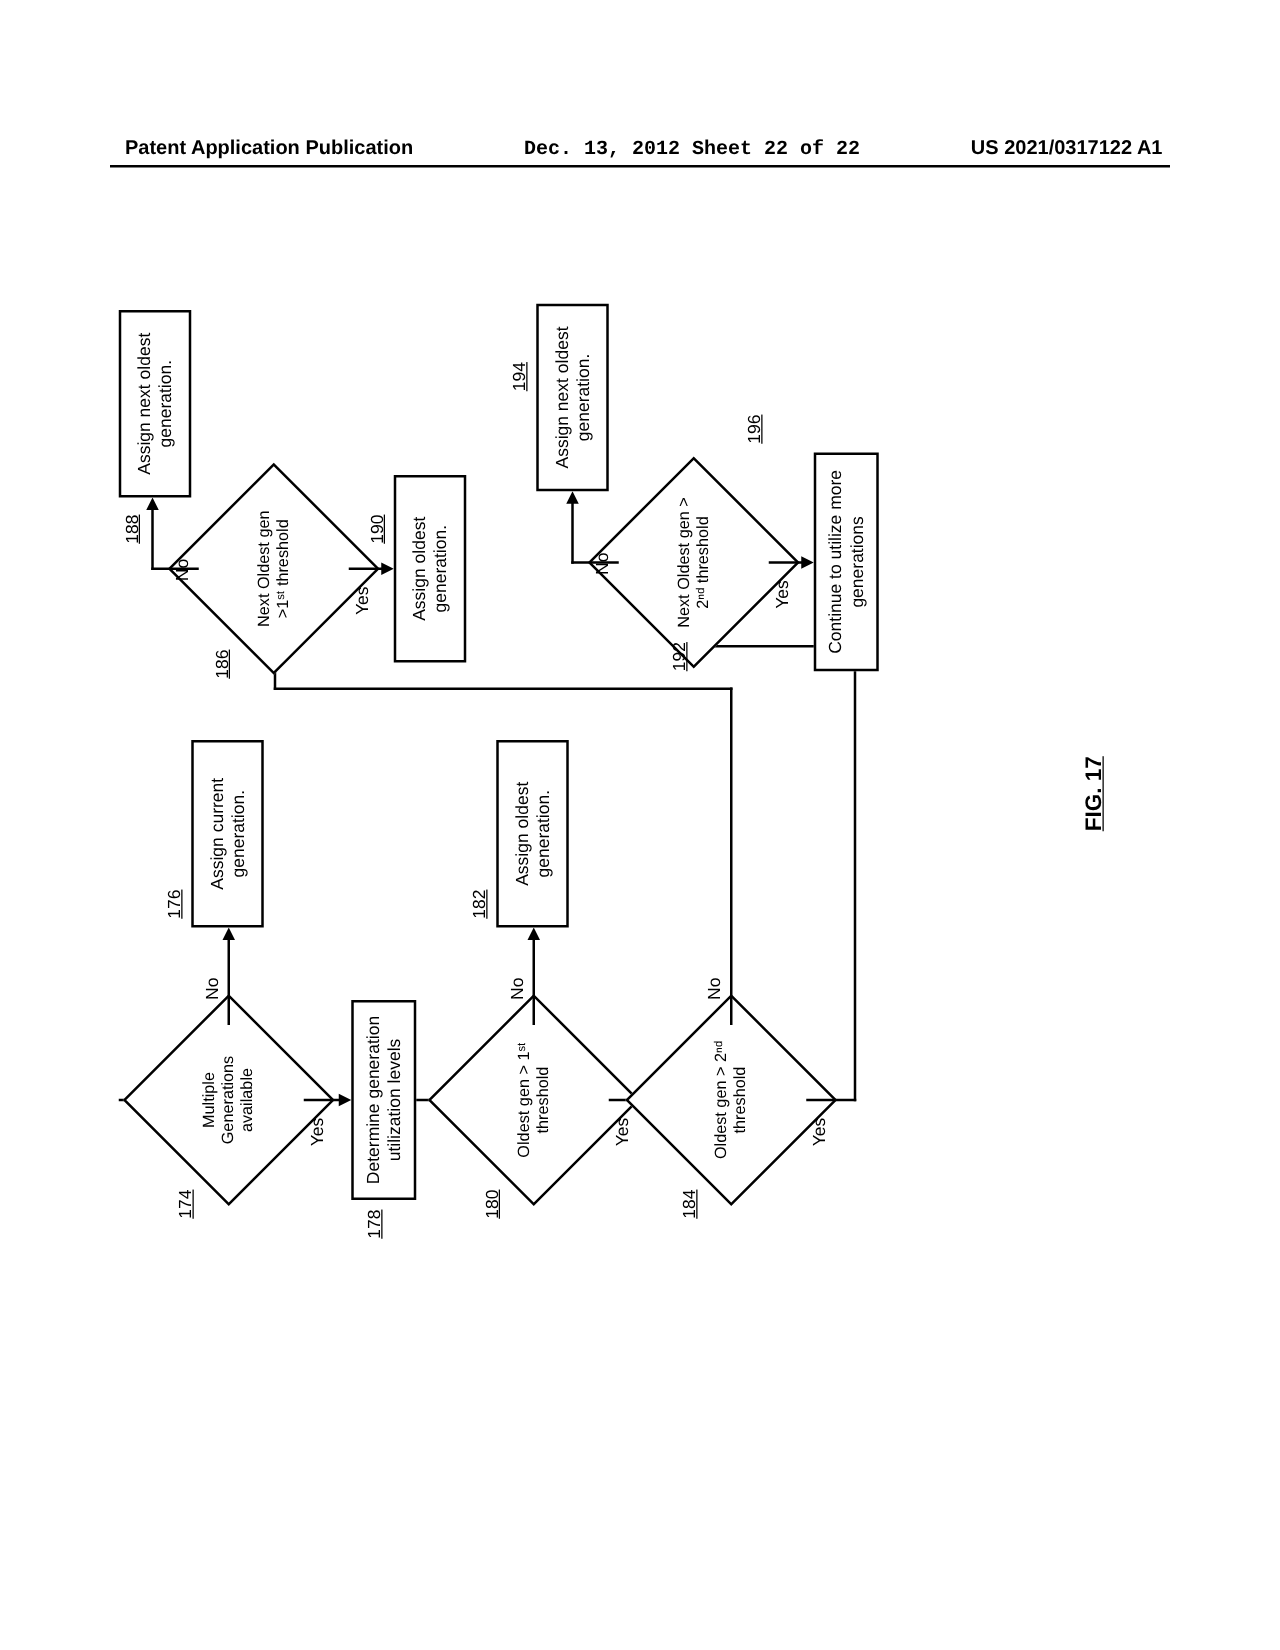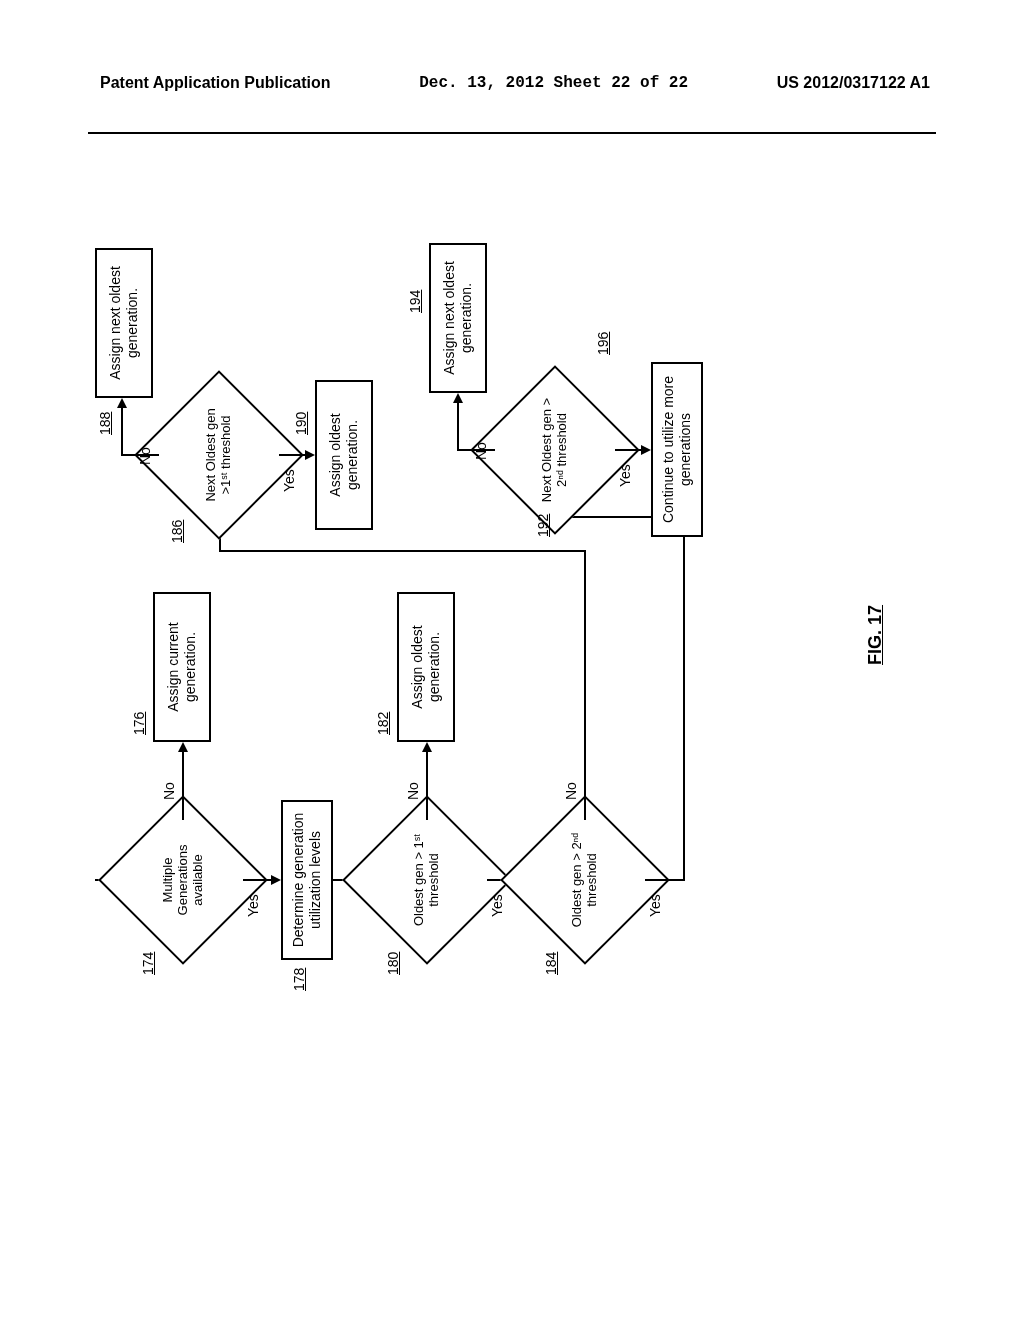--- a/index.html
+++ b/index.html
@@ -10,21 +10,21 @@
   body {
     width: 1024px;
     height: 1320px;
     font-family: Arial, sans-serif;
     background: #fff;
     position: relative;
   }
   .header {
     display: flex;
     justify-content: space-between;
-    padding: 74px 94px 0 100px;
+    padding: 110px 94px 0 100px;
     font-size: 16px;
     font-weight: bold;
   }
   .header-left {
     flex: 0 0 auto;
   }
   .header-center {
     flex: 0 0 auto;
     font-family: Liberation Mono, monospace;
   }
@@ -117,21 +117,21 @@
     text-decoration: underline;
     font-size: 18px;
   }
 </style>
 </head>
 <body>
 
 <div class="header">
   <div class="header-left">Patent Application Publication</div>
   <div class="header-center">Dec. 13, 2012  Sheet 22 of 22</div>
-  <div class="header-right">US 2012/0317122 A1</div>
+  <div class="header-right">US 2021/0317122 A1</div>
 </div>
 <div class="rule"></div>
 
 <div class="diagram">
 
   <div class="arrow-line" style="left:154px; top:0px; width:2px; height:20px;"></div>
   <div class="arrow-head-down" style="left:150px; top:18px;"></div>
 
   <div class="diamond" style="left:95px; top:28px;">
     <div class="diamond-shape"></div>

